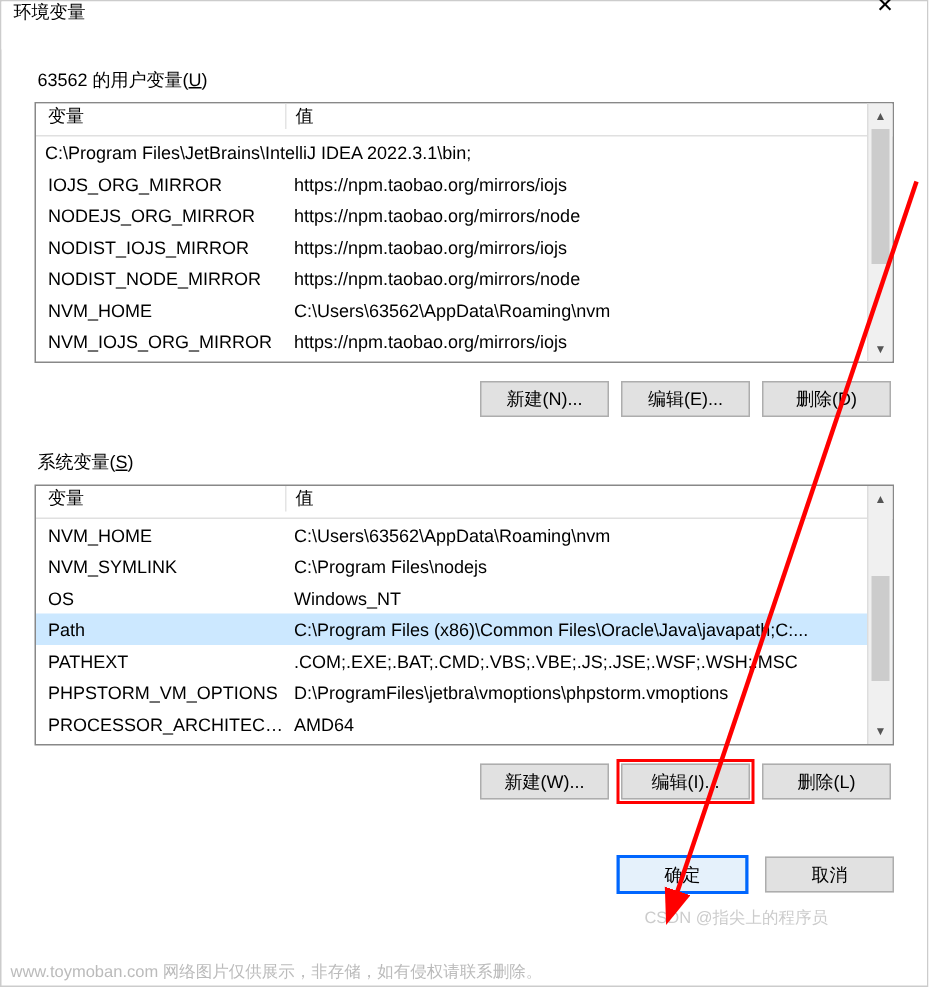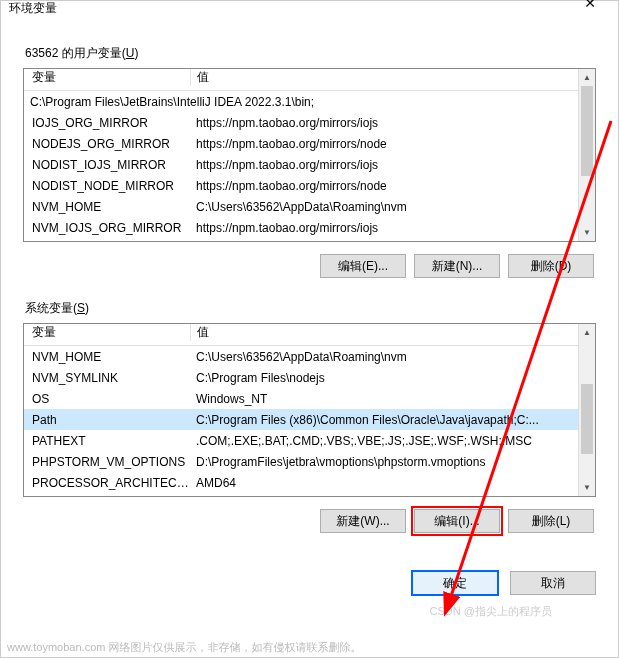--- a/index.html
+++ b/index.html
@@ -220,22 +220,22 @@
               <div class="col-value">https://npm.taobao.org/mirrors/iojs</div>
             </div>
           </div>
         <div class="scrollbar">
           <div class="scroll-arrow">▲</div>
           <div class="scroll-thumb" style="top:17px;height:90px;"></div>
           <div class="scroll-arrow" style="position:absolute;bottom:0;width:100%;">▼</div>
         </div>
       </div>
       <div class="button-row">
+        <button class="btn">新建(N)...</button>
         <button class="btn">编辑(E)...</button>
-        <button class="btn">新建(N)...</button>
         <button class="btn">删除(D)</button>
       </div>
     </div>
 
     <div class="group">
       <div class="group-label">
         <span>系统变量(</span><u>S</u><span>)</span>
       </div>
       <div class="table-container">
         <div class="table-header">

